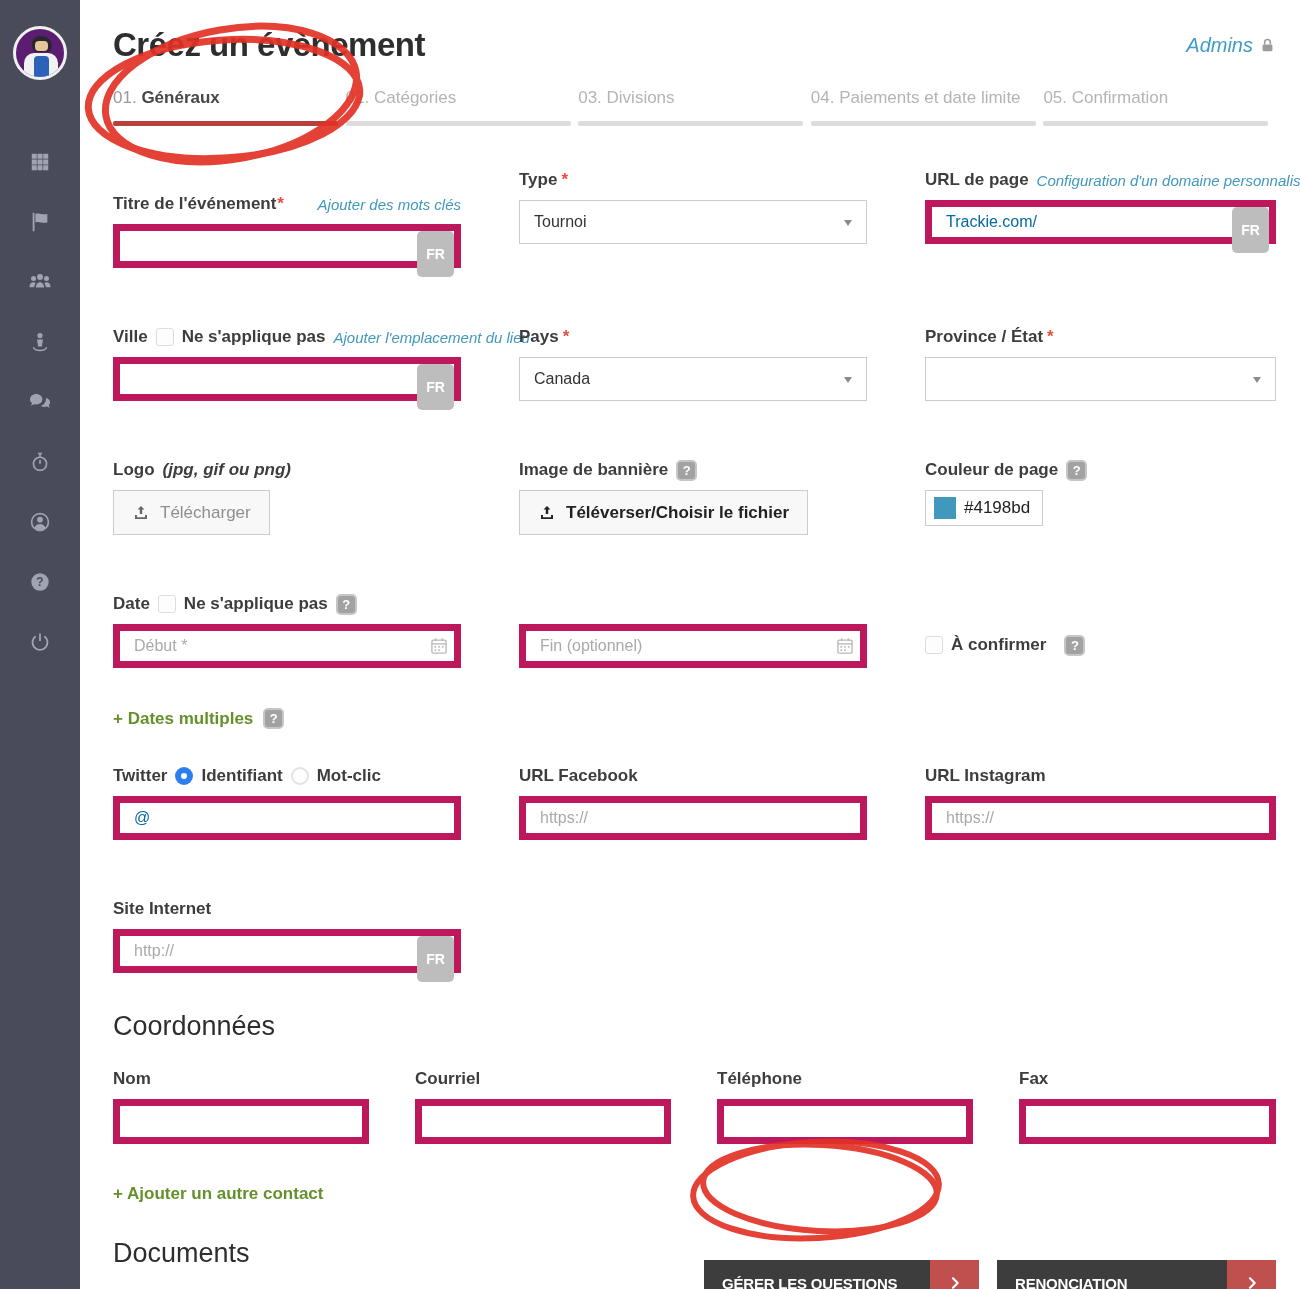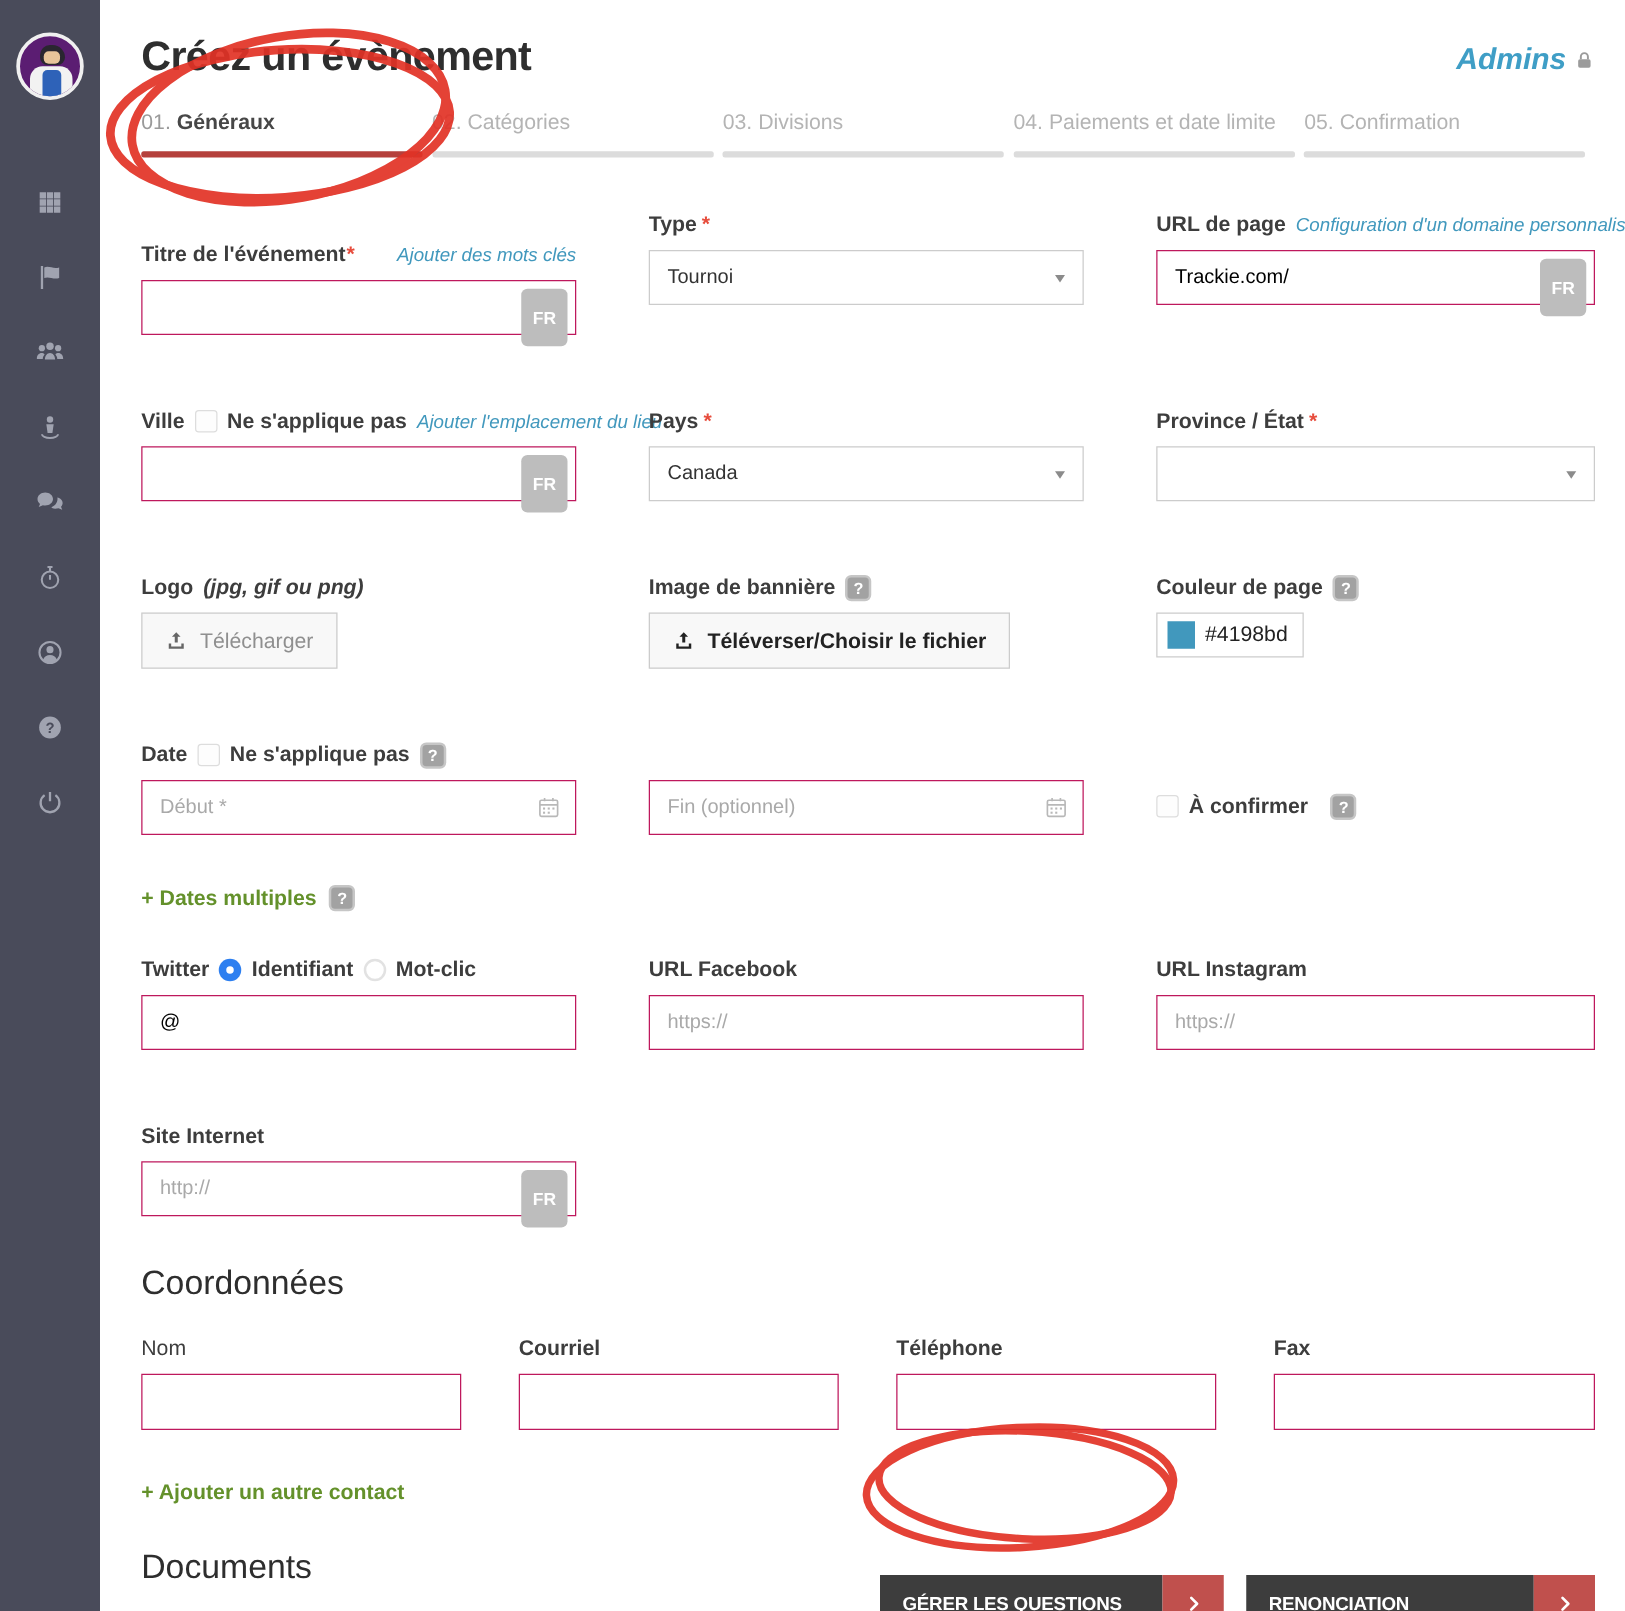--- a/index.html
+++ b/index.html
@@ -15,37 +15,37 @@
   .avatar .face { position:absolute; left:19px; top:12px; width:13px; height:10px; background:#e8c49a; border-radius:4px; }
   .avatar .bodyshape { position:absolute; left:8px; top:24px; width:34px; height:26px; background:#f2f2f2; border-radius:10px 10px 0 0; }
   .avatar .shirt { position:absolute; left:18px; top:27px; width:15px; height:22px; background:#2e62b8; border-radius:4px 4px 0 0; }
   .side-icons { margin-top:70px; display:flex; flex-direction:column; align-items:center; }
   .side-icon { width:24px; height:24px; margin-bottom:36px; display:flex; align-items:center; justify-content:center; cursor:pointer; }
   
   .main { position:absolute; left:80px; top:0; width:1220px; padding:0 24px 0 33px; }
   .page-header { display:flex; justify-content:space-between; align-items:flex-start; margin-top:26px; }
   h1 { font-size:33px; font-weight:700; color:#2e2e2e; letter-spacing:-0.5px; }
   .admins { display:flex; align-items:center; gap:6px; margin-top:8px; cursor:pointer; }
-  .admins span { color:#3f9ec6; font-style:italic; font-weight:700; font-size:24px; }
+  .admins span { color:#3f9ec6; font-style:italic; font-weight:400; font-size:20px; }
   
   .tabs { display:flex; margin-top:24px; }
   .tab { width:232.6px; cursor:pointer; }
   .tab .tlabel { font-size:17px; color:#b4b4b4; white-space:nowrap; }
   .tab .bar { height:5px; background:#dcdcdc; border-radius:2px; margin-top:13px; width:225px; }
   .tab.active .tprefix { color:#9a9a9a; }
   .tab.active .tname { color:#474747; font-weight:600; }
   .tab.active .bar { background:#b5403c; }
   
   .row3 { display:grid; grid-template-columns:348px 348px 351px; column-gap:58px; margin-top:0; }
   .field-label { display:flex; align-items:center; gap:8px; font-size:17px; font-weight:700; color:#3d3d3d; margin-bottom:9px; height:22px; white-space:nowrap; }
   .req { color:#e74c3c; font-weight:700; margin-left:-4px; }
   .blue-link { color:#4198bd; font-style:italic; font-size:15px; font-weight:400; cursor:pointer; white-space:nowrap; }
   .green-link { color:#64912b; font-size:17px; font-weight:700; cursor:pointer; }
   .inputwrap { position:relative; }
-  input.txt { width:100%; height:44px; border:1px solid #be185d; background:#fff; font-family:"Liberation Sans",sans-serif; font-size:16px; color:#000000; padding:0 14px; outline:none; }
+  input.txt { width:100%; height:44px; border:7px solid #be185d; background:#fff; font-family:"Liberation Sans",sans-serif; font-size:16px; color:#0369a1; padding:0 14px; outline:none; }
   input.txt::placeholder { color:#a9a9a9; }
   .fr-badge { position:absolute; right:7px; top:7px; width:37px; height:46px; background:#bdbdbd; color:#fff; font-size:14px; font-weight:700; border-radius:5px; display:flex; align-items:center; justify-content:center; cursor:pointer; }
   .selectbox { position:relative; height:44px; border:1px solid #ccc; background:#fff; display:flex; align-items:center; padding:0 14px; font-size:16px; color:#333; cursor:pointer; }
   .caret { position:absolute; right:14px; top:19px; width:0; height:0; border-left:4.5px solid transparent; border-right:4.5px solid transparent; border-top:6px solid #8b8b8b; }
   .help-badge { width:21px; height:21px; background:#a2a2a2; border:2px solid #c6c6c6; border-radius:5px; color:#fff; font-size:13px; font-weight:700; display:inline-flex; align-items:center; justify-content:center; cursor:pointer; }
   .checkbox { width:18px; height:18px; border:1px solid #ddd; border-radius:3px; background:#fdfdfd; display:inline-block; cursor:pointer; flex:none; }
   .radio { width:18px; height:18px; border-radius:50%; border:2px solid #e2e2e2; background:#fff; display:inline-block; cursor:pointer; flex:none; }
   .radio.checked { border:none; background:#2d7ff0; position:relative; }
   .radio.checked::after { content:""; position:absolute; left:6px; top:6px; width:6px; height:6px; border-radius:50%; background:#fff; }
   .note { font-style:italic; font-weight:700; }
@@ -389,21 +389,21 @@
         <input class="txt" type="text" placeholder="http://" style="">
         <span class="fr-badge">FR</span>
       </div>
     </div>
   </div>
 
   <section style="margin-top:38px;">
     <h2>Coordonnées</h2>
     <div class="row4">
       <div>
-        <div class="field-label" style="font-weight:400;">
+        <div class="field-label" style="font-weight:700;">
             <span>Nom</span>
           </div>
         <input class="txt" type="text" style="">
       </div>
       <div>
         <div class="field-label" style="font-weight:600;">
             <span>Courriel</span>
           </div>
         <input class="txt" type="text" style="">
       </div>

